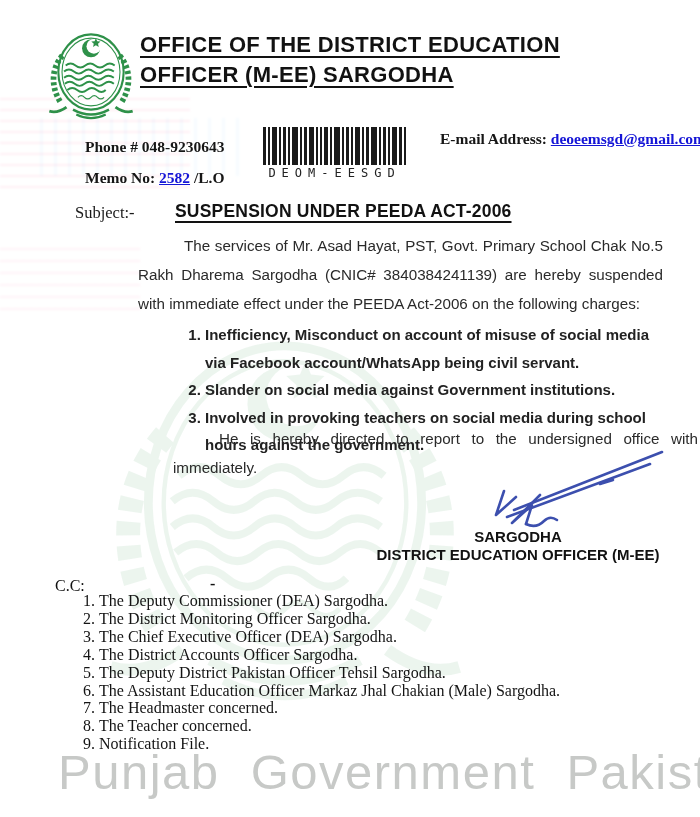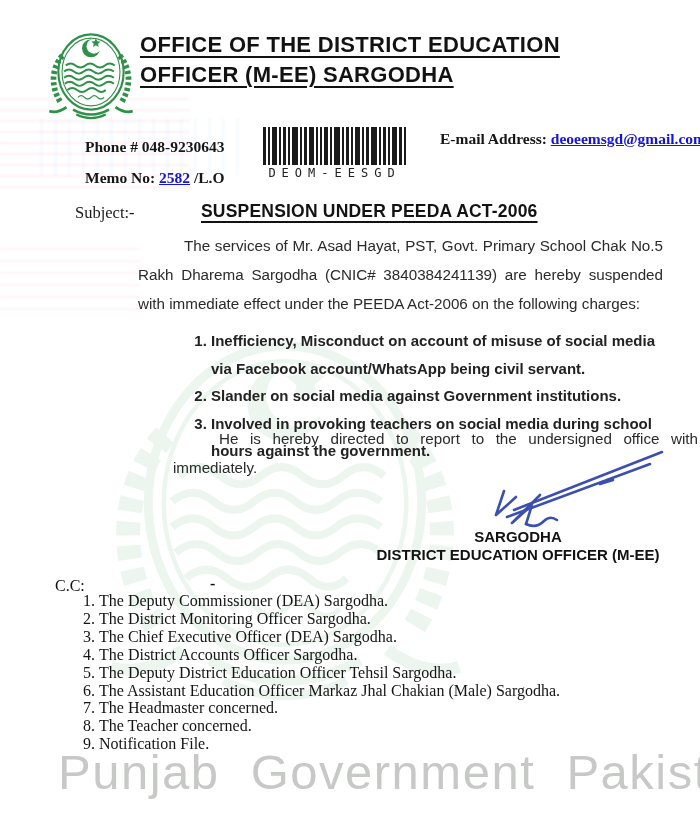--- a/index.html
+++ b/index.html
@@ -30,32 +30,32 @@
     color:#222;margin-top:1px;white-space:nowrap;
   }
   .meta-right{position:absolute;left:440px;top:127px;width:230px;}
   .meta-right .row{font-family:"Liberation Serif",serif;font-weight:700;font-size:15.5px;line-height:23px;color:#161616;white-space:nowrap;}
   .email-link{color:#1414d6;text-decoration:underline;cursor:pointer;}
 
   
   .subject-label{position:absolute;left:75px;top:203px;font-family:"Liberation Serif",serif;font-size:16.5px;color:#1a1a1a;}
   .subject-title{
     position:absolute;left:175px;top:201px;font-weight:700;font-size:17.5px;letter-spacing:.2px;
-    text-decoration:underline;text-decoration-thickness:2px;text-underline-offset:4px;color:#121212;margin-left:26px;
+    text-decoration:underline;text-decoration-thickness:2px;text-underline-offset:4px;color:#121212;
   }
 
   
   .para{
     position:absolute;left:138px;width:525px;font-size:15.2px;line-height:29px;
     text-align:justify;color:#2a2a2a;text-indent:46px;
   }
   .para1{top:231px;}
   .para2{top:424px;margin-left:35px;}
   .charges{
-    position:absolute;left:160px;top:311px;width:468px;margin:16px;
+    position:absolute;left:160px;top:311px;width:468px;margin:10px;
     padding-left:35px;font-weight:700;font-size:15px;line-height:27.5px;color:#222;
   }
   .charges li{margin:0;}
 
   
   .sig{position:absolute;left:452px;top:447px;width:218px;height:84px;}
   .officer{position:absolute;left:370px;top:528px;width:296px;text-align:center;
     font-weight:700;font-size:15px;line-height:18px;color:#121212;}
 
   
@@ -212,20 +212,20 @@
     <div>DISTRICT EDUCATION OFFICER (M-EE)</div>
   </div>
 
   <div class="cc-label">C.C:</div>
   <div class="cc-dash">-</div>
   <ol class="cc-list">
     <li>The Deputy Commissioner (DEA) Sargodha.</li>
     <li>The District Monitoring Officer Sargodha.</li>
     <li>The Chief Executive Officer (DEA) Sargodha.</li>
     <li>The District Accounts Officer Sargodha.</li>
-    <li>The Deputy District Education Officer Tehsil Sargodha.</li>
+    <li>The Deputy District Pakistan Officer Tehsil Sargodha.</li>
     <li>The Assistant Education Officer Markaz Jhal Chakian (Male) Sargodha.</li>
     <li>The Headmaster concerned.</li>
     <li>The Teacher concerned.</li>
     <li>Notification File.</li>
   </ol>
 
 </div>
 
 </body></html>

